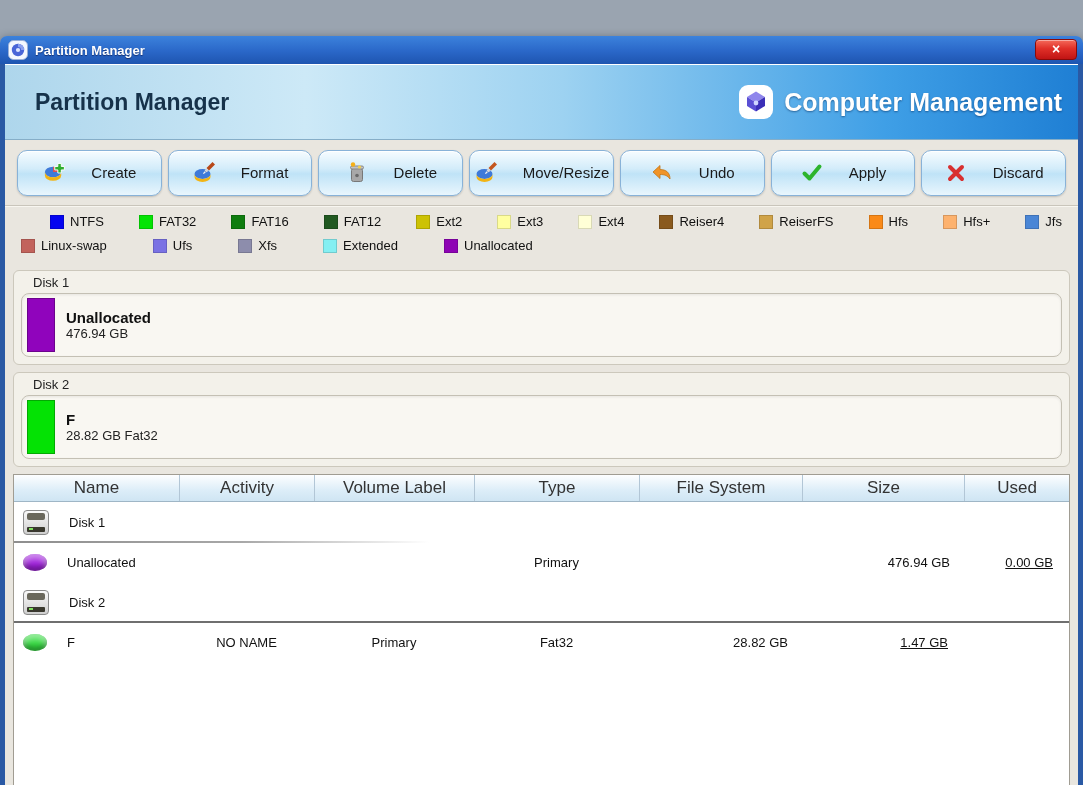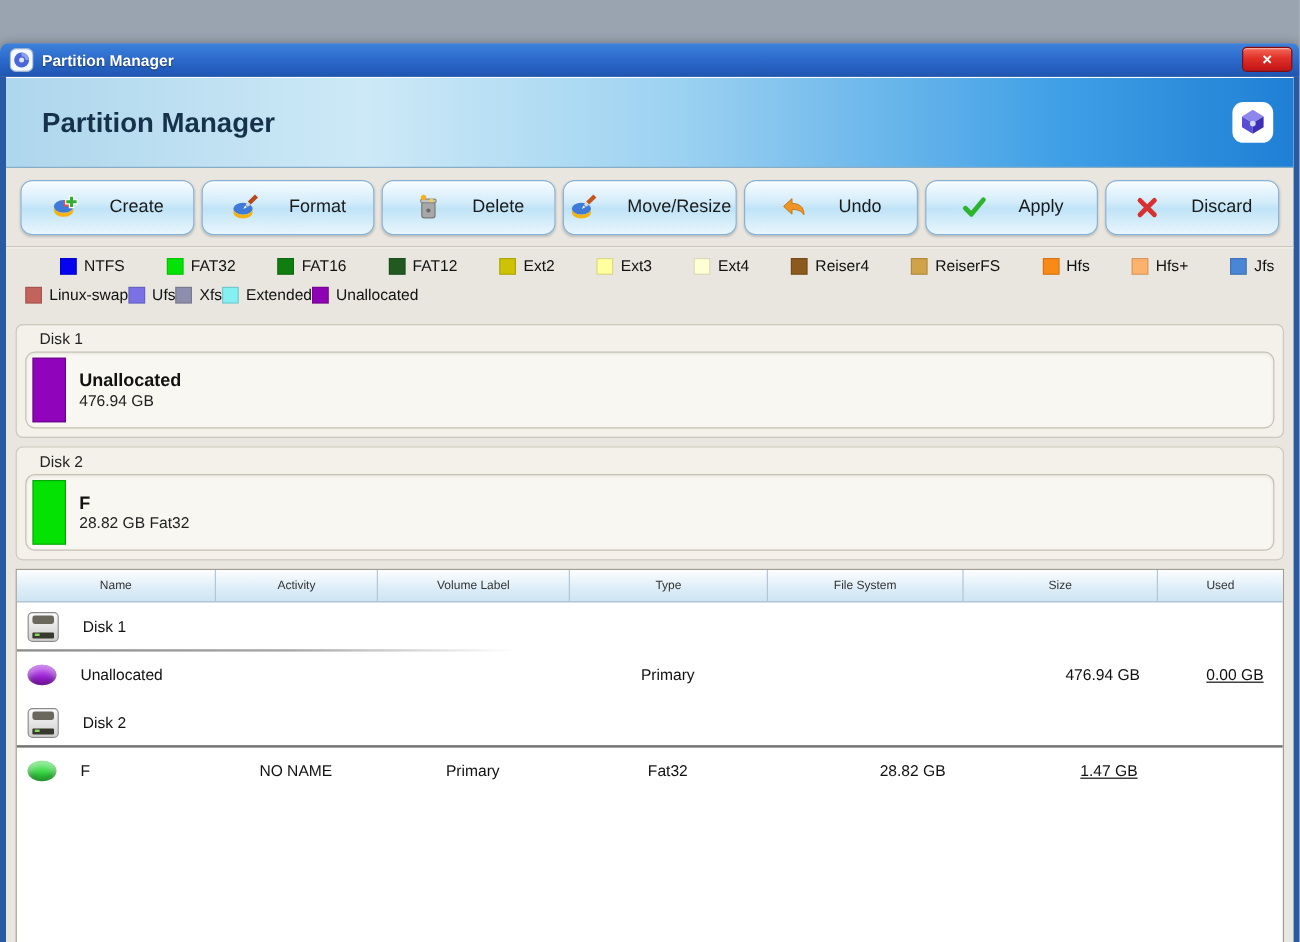--- a/index.html
+++ b/index.html
@@ -49,21 +49,21 @@
     border:1px solid #88b2d8;border-radius:10px;cursor:pointer;
     background:linear-gradient(180deg,#f6fcff 0%,#d3ecfa 40%,#bfe3f7 52%,#e9f6fd 100%);
     box-shadow:0 1px 2px rgba(0,0,0,.18), inset 0 1px 0 #ffffff;
     font-family:"Liberation Sans",sans-serif;font-size:15px;color:#1a1a1a;
   }
   .tb-icon{width:24px;height:24px;display:inline-flex;}
   
   .legend{flex:0 0 62px;padding:8px 16px 6px;display:flex;flex-direction:column;gap:9px;}
   .legend-row{display:flex;align-items:center;}
   .legend-row-1{justify-content:space-between;padding-left:29px;}
-  .legend-row-2{text-align:center;}
+  .legend-row-2{gap:46px;text-align:center;}
   .lg-item{display:inline-flex;align-items:center;gap:6px;}
   .lg-swatch{width:14px;height:14px;display:inline-block;border:1px solid rgba(0,0,0,.15);}
   .lg-label{font-size:13px;color:#111;}
   
   .disks{flex:0 0 200px;margin:2px 8px 0;}
   .disk-group{
     border:1px solid #ccc8bc;border-radius:6px;background:#f3f1ea;
     padding:2px 7px 7px;margin-bottom:7px;
   }
   .disk-group-label{display:block;font-size:13px;color:#222;padding:2px 0 3px 12px;}
@@ -81,21 +81,21 @@
     display:flex;flex-direction:column;overflow:hidden;
   }
   .trow{
     display:grid;grid-template-columns:165px 135px 160px 165px 163px 162px 1fr;
     align-items:center;
   }
   .thead{
     flex:0 0 26px;background:linear-gradient(180deg,#fdfeff 0%,#dcedf8 60%,#cfe5f3 100%);
     border-bottom:1px solid #9fb6c6;
   }
-  .th{display:flex;align-items:center;justify-content:center;height:26px;font-size:10px;color:#333;}
+  .th{display:flex;align-items:center;justify-content:center;height:26px;font-size:17px;color:#333;}
   .th + .th{border-left:1px solid #b2c6d6;}
   .tbody{flex:1;overflow:hidden;}
   .tr{height:40px;position:relative;}
   .td{display:flex;align-items:center;justify-content:center;font-size:13px;color:#111;height:100%;}
   .td-name{justify-content:flex-start;padding-left:9px;}
   .td-size,.td-used{justify-content:flex-end;}
   .td-size{padding-right:14px;}
   .td-used{padding-right:16px;text-decoration:underline;}
   .sep{position:absolute;bottom:-1px;left:0;height:2px;z-index:2;}
   .sep-partial{width:415px;background:linear-gradient(90deg,#8e8e8e,#a8a8a8 55%,rgba(170,170,170,0));}
@@ -140,20 +140,21 @@
       <div class="brand">
         <span class="brand-icon">
           <svg viewBox="0 0 36 36" width="36" height="36">
             <rect x="1" y="1" width="34" height="34" rx="9" fill="#ffffff"></rect>
             <path d="M18 7.5 l9 5.5 -9 5.5 -9 -5.5 z" fill="#8f86ec"></path>
             <path d="M9 13 v9 l9 5.5 v-9 z" fill="#5a4fd4"></path>
             <path d="M27 13 v9 l-9 5.5 v-9 z" fill="#3b2fb8"></path>
             <circle cx="18" cy="19" r="2.4" fill="#cfd6ff"></circle>
           </svg>
         </span>
+        <span class="brand-text">Computer Management</span>
       </div>
     </div>
 
     <div class="toolbar" id="toolbar">
         <button class="tb-btn">
           <span class="tb-icon">
             <svg viewBox="0 0 25 24" width="24" height="24">
               <ellipse cx="11.5" cy="11" rx="8.5" ry="5.5" fill="#3f7ad8"></ellipse>
               <path d="M11.5 11 L20 11 A8.5 5.5 0 0 0 11.5 5.5 Z" fill="#e05050"></path>
               <path d="M3 11 v3.5 a8.5 5.5 0 0 0 17 0 v-3.5 a8.5 5.5 0 0 1 -17 0 z" fill="#f2b414"></path>

